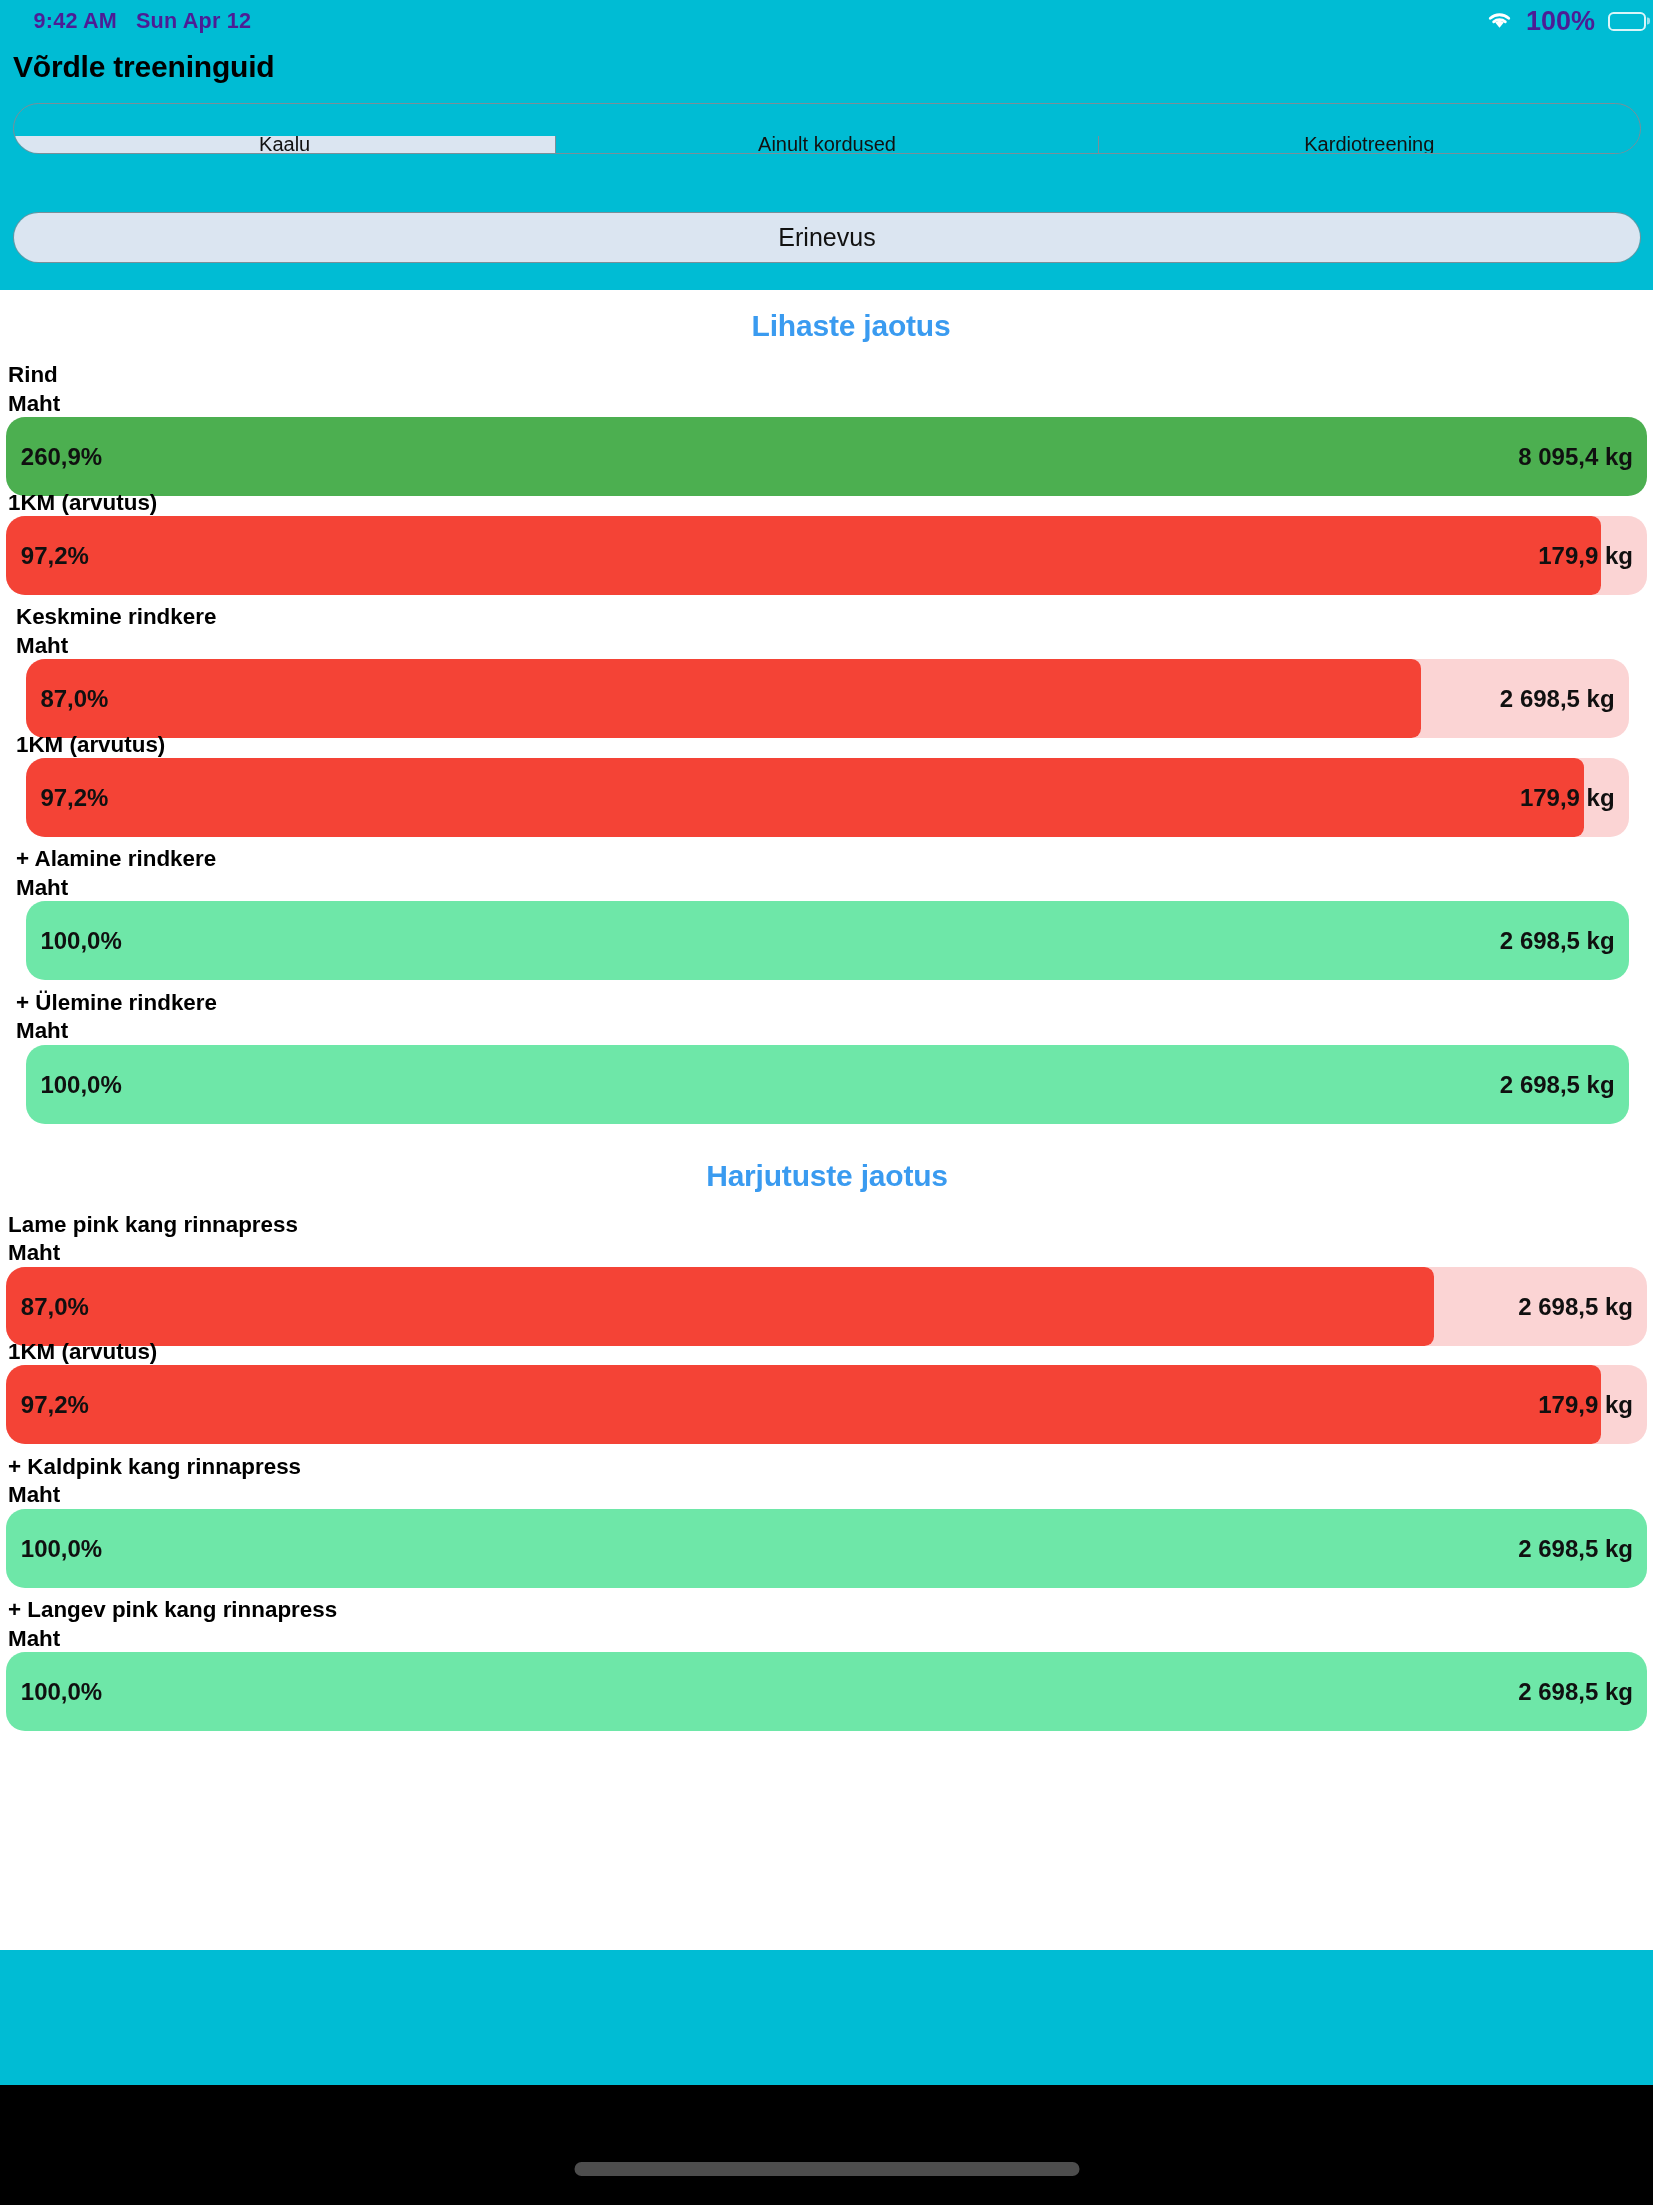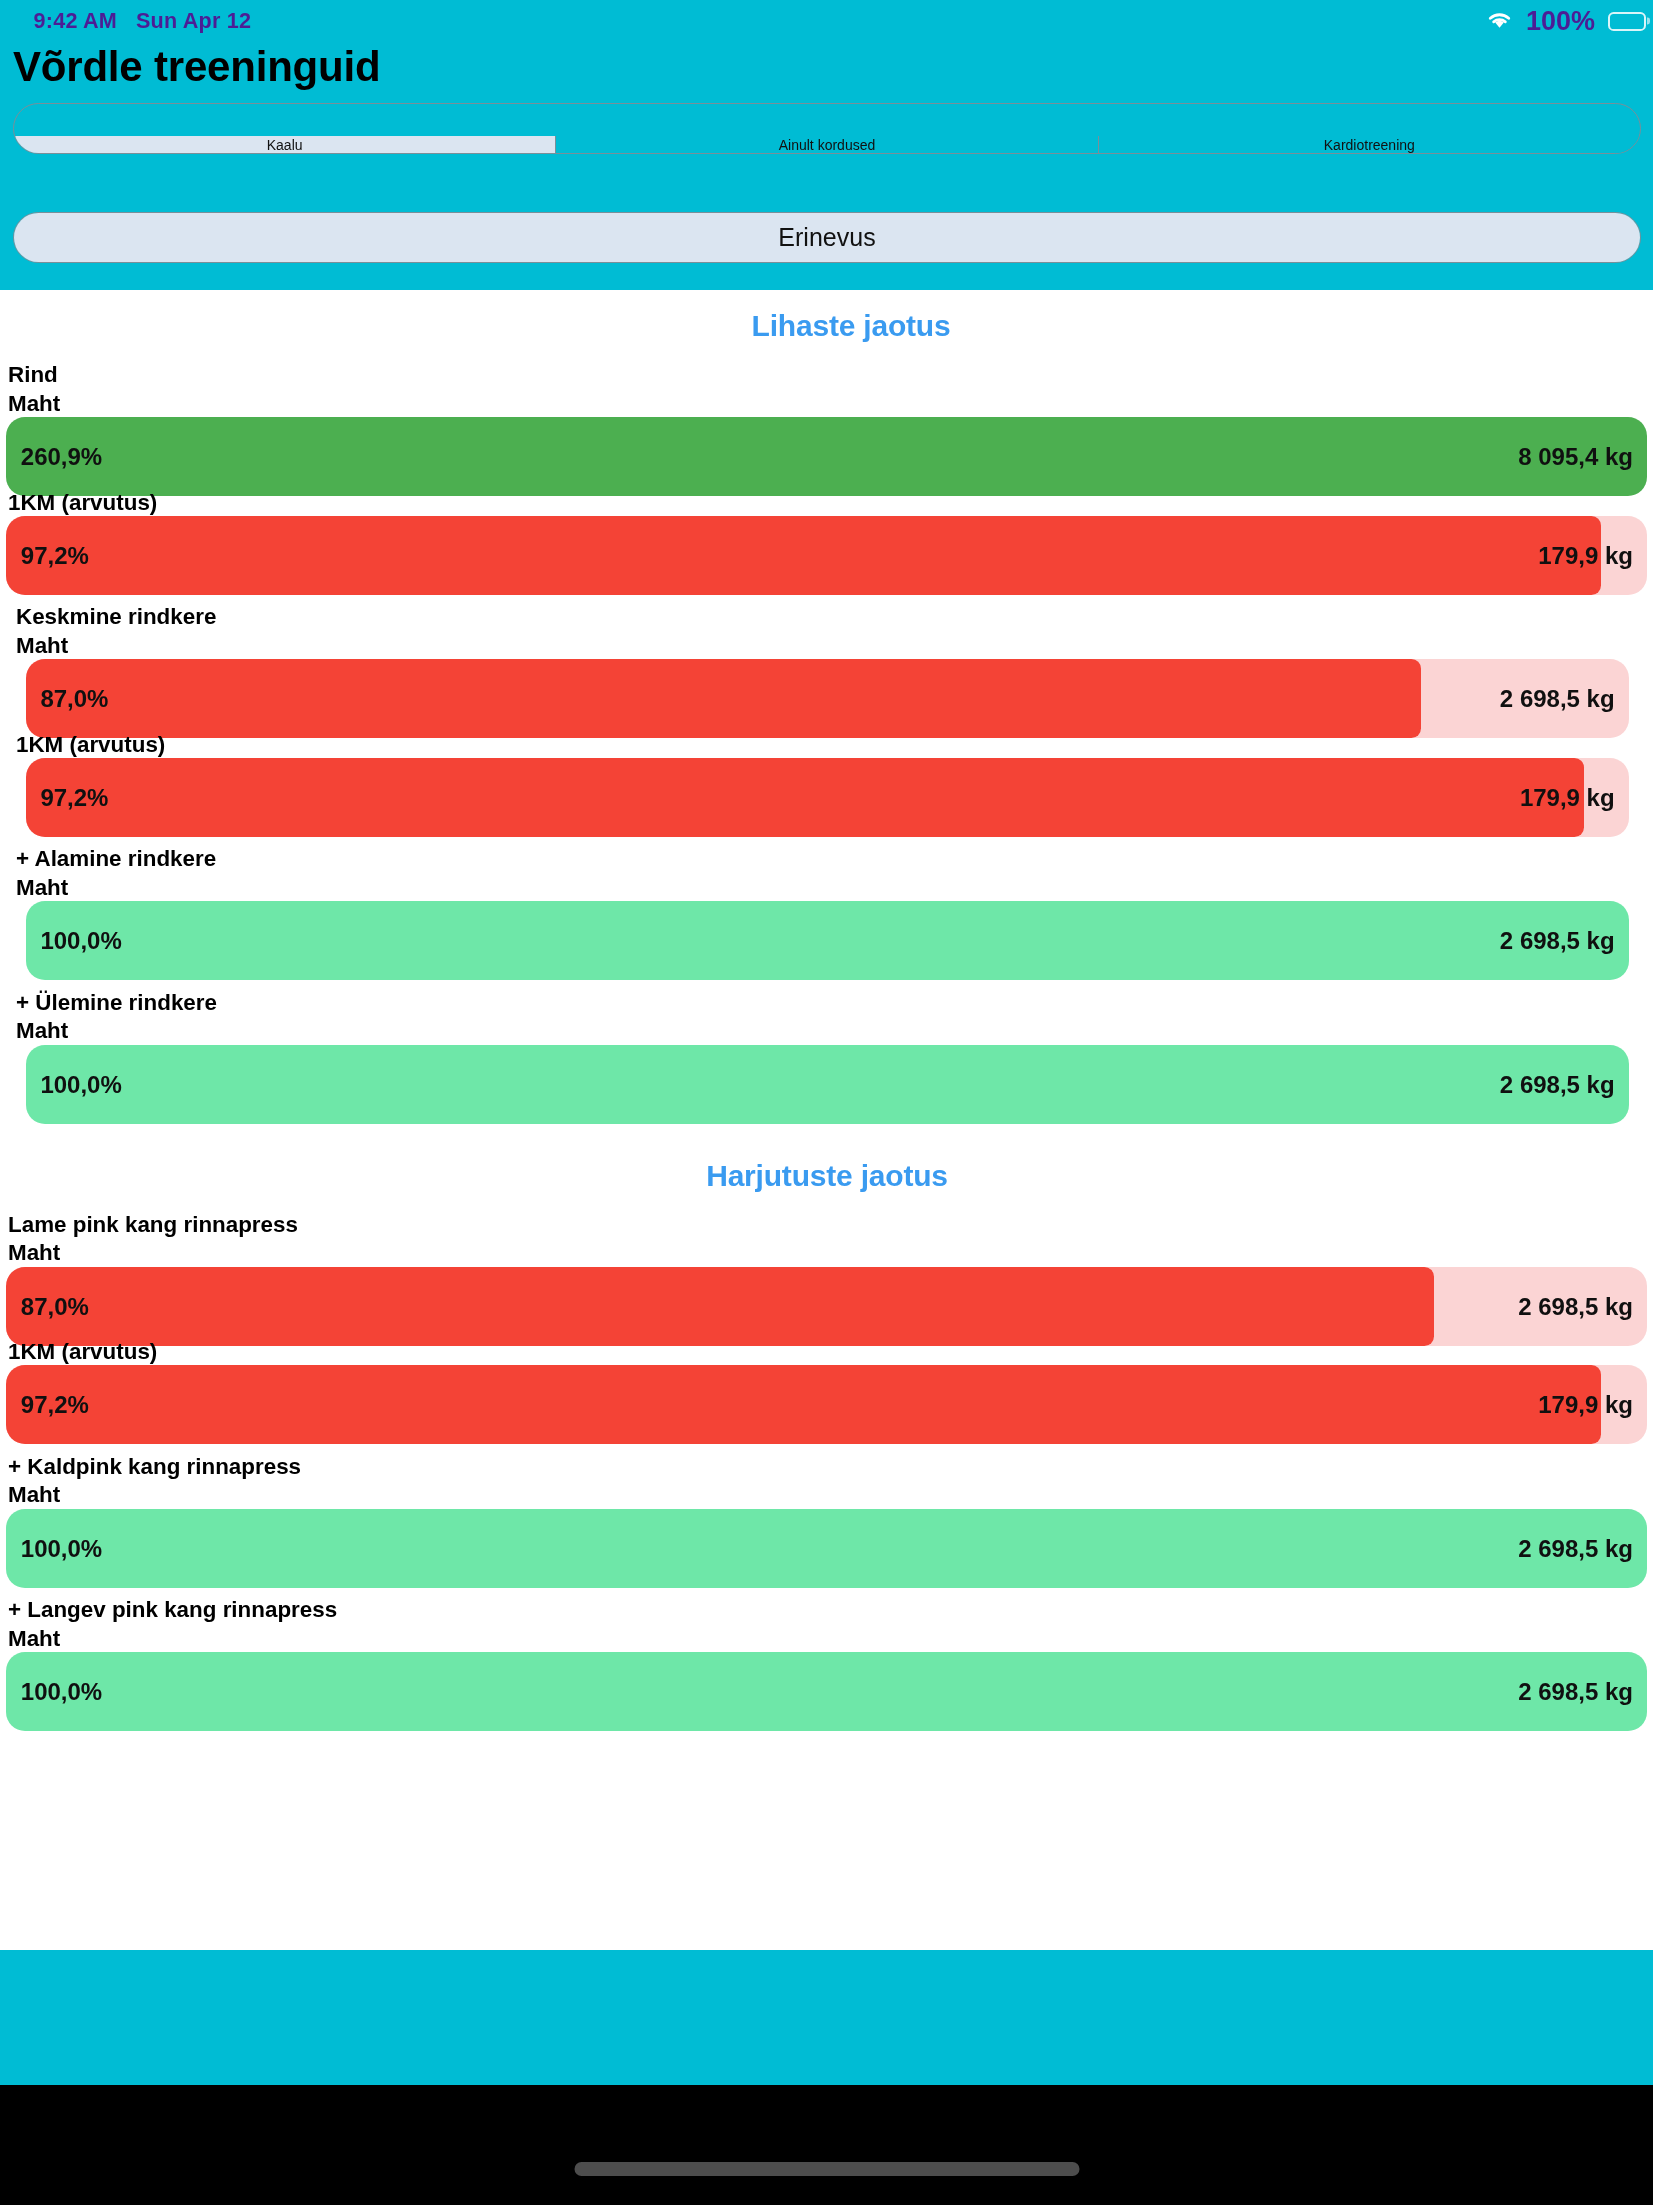--- a/index.html
+++ b/index.html
@@ -72,21 +72,21 @@
     background: #ffffff;
     border-radius: 2.4px;
   }
 
   
   .nav-title {
     position: absolute;
     top: 42px; left: 13px;
     height: 50px;
     line-height: 50px;
-    font-size: 42px;
+    font-size: 30px;
     font-weight: 700;
     color: #000000;
     letter-spacing: -0.2px;
   }
 
   
   .seg-wrap {
     position: absolute;
     left: 13px;
     width: 1628px;
@@ -109,21 +109,21 @@
     background: #00bcd4;
     border-left: 1.6px solid #7a8f99;
     text-align: center;
     cursor: pointer;
     user-select: none;
   }
   .seg-item:first-child { border-left: none; }
   .seg-item.selected { background: #dbe5f1; }
 
   .seg-top  { top: 103px; }
-  .seg-top .seg-item  { font-size: 14px; font-weight: 400; margin-top: 32px; }
+  .seg-top .seg-item  { font-size: 20px; font-weight: 400; margin-top: 32px; }
   .seg-bot  { top: 212px; }
   .seg-bot .seg-item  { font-size: 25px; font-weight: 400; }
 
   
   .content {
     position: absolute;
     top: 290px; left: 0;
     width: 1654px;
     height: 1660px;
     background: #ffffff;

